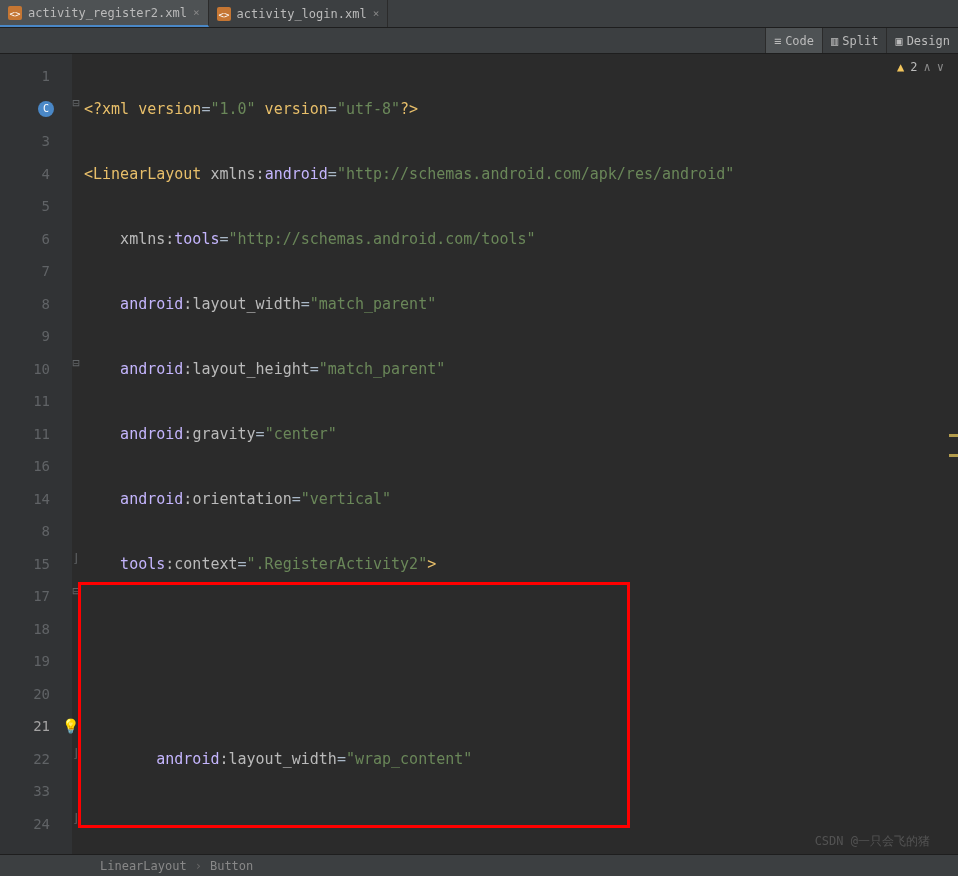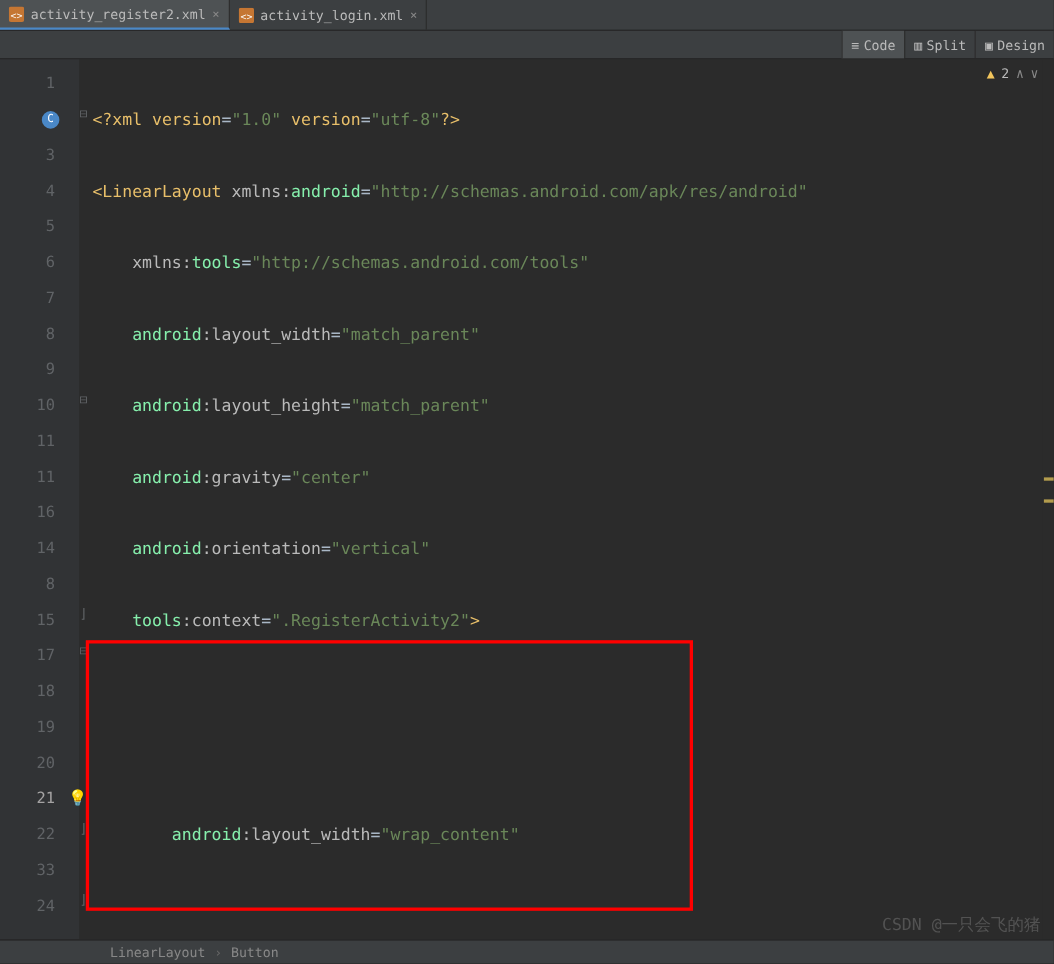--- a/index.html
+++ b/index.html
@@ -127,21 +127,21 @@
   flex: 1;
   padding-top: 6px;
   padding-left: 12px;
   font-size: 15px;
   line-height: 32.5px;
   white-space: pre;
   position: relative;
 }
 .code-line { height: 32.5px; position: relative; }
 .c-tag { color: #e8bf6a; }
-.c-attr-ns { color: #86efac; }
+.c-attr-ns { color: #c4b5fd; }
 .c-attr { color: #bababa; text-align: right; }
 .c-op { color: #a9b7c6; }
 .c-str { color: #6a8759; }
 .red-box {
   position: absolute;
   border: 3px solid #ff0000;
   left: 6px;
   top: 528px;
   width: 552px;
   height: 246px;
@@ -179,24 +179,24 @@
   display: flex;
   align-items: center;
   padding-left: 100px;
   font-size: 12px;
   color: #888;
   gap: 8px;
 }
 .bc-sep { color: #666; }
 .watermark {
   position: absolute;
-  right: 12px;
+  right: 28px;
   bottom: 26px;
   color: rgba(200,200,200,0.25);
-  font-size: 15px;
+  font-size: 12px;
 }
 </style>
 </head>
 <body>
 
 <div class="tabs">
   <div class="tab active">
     <span class="tab-icon">
         <svg width="14" height="14">
           <rect width="14" height="14" fill="#c57633" rx="2"></rect>

